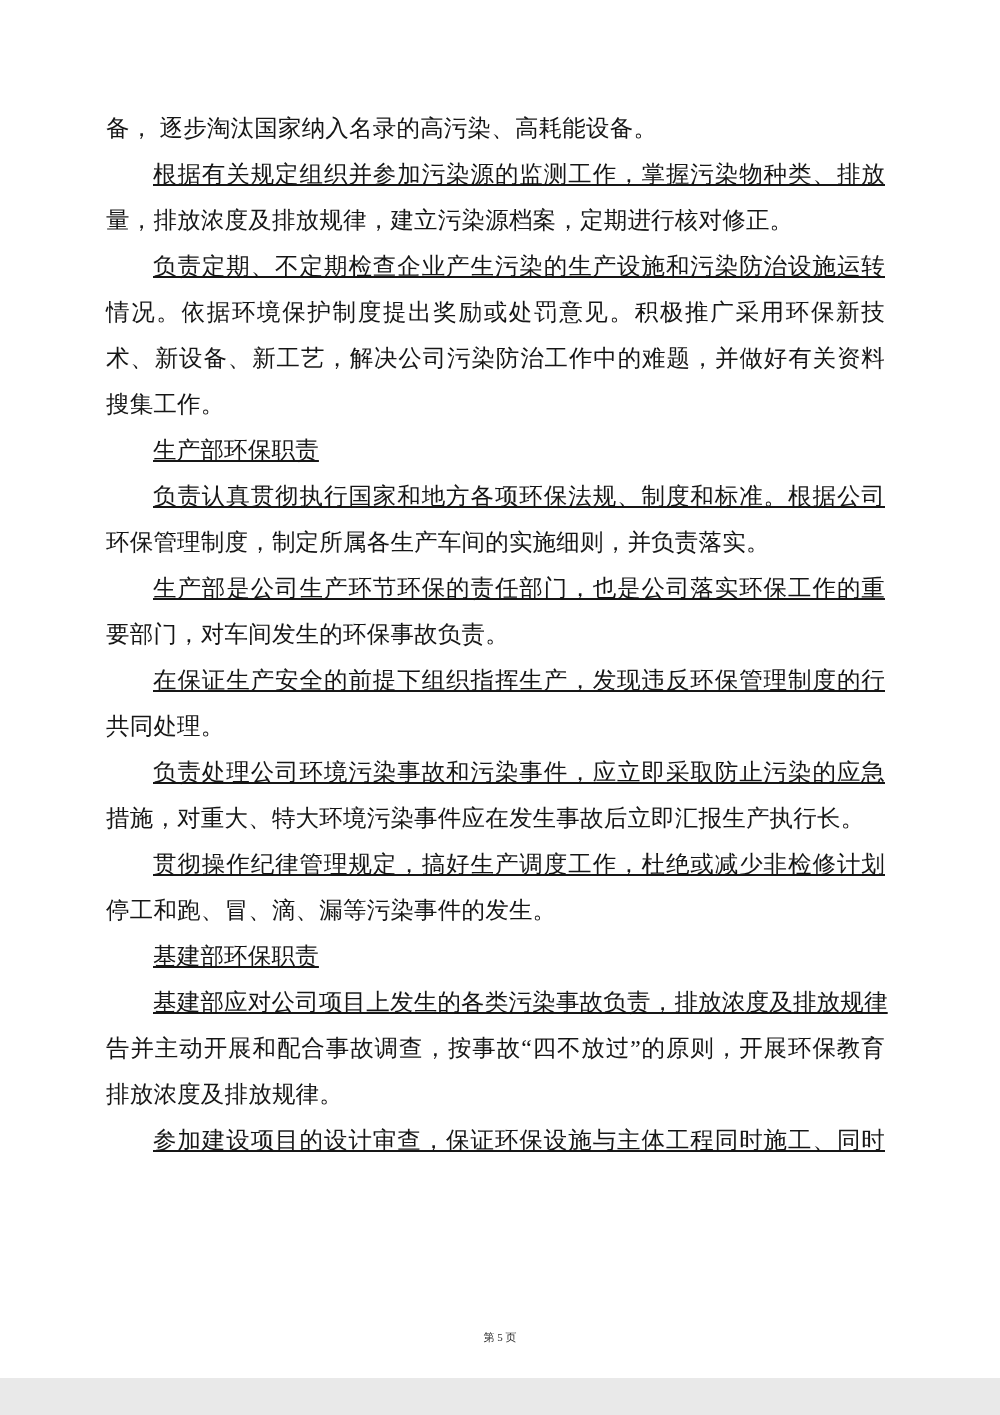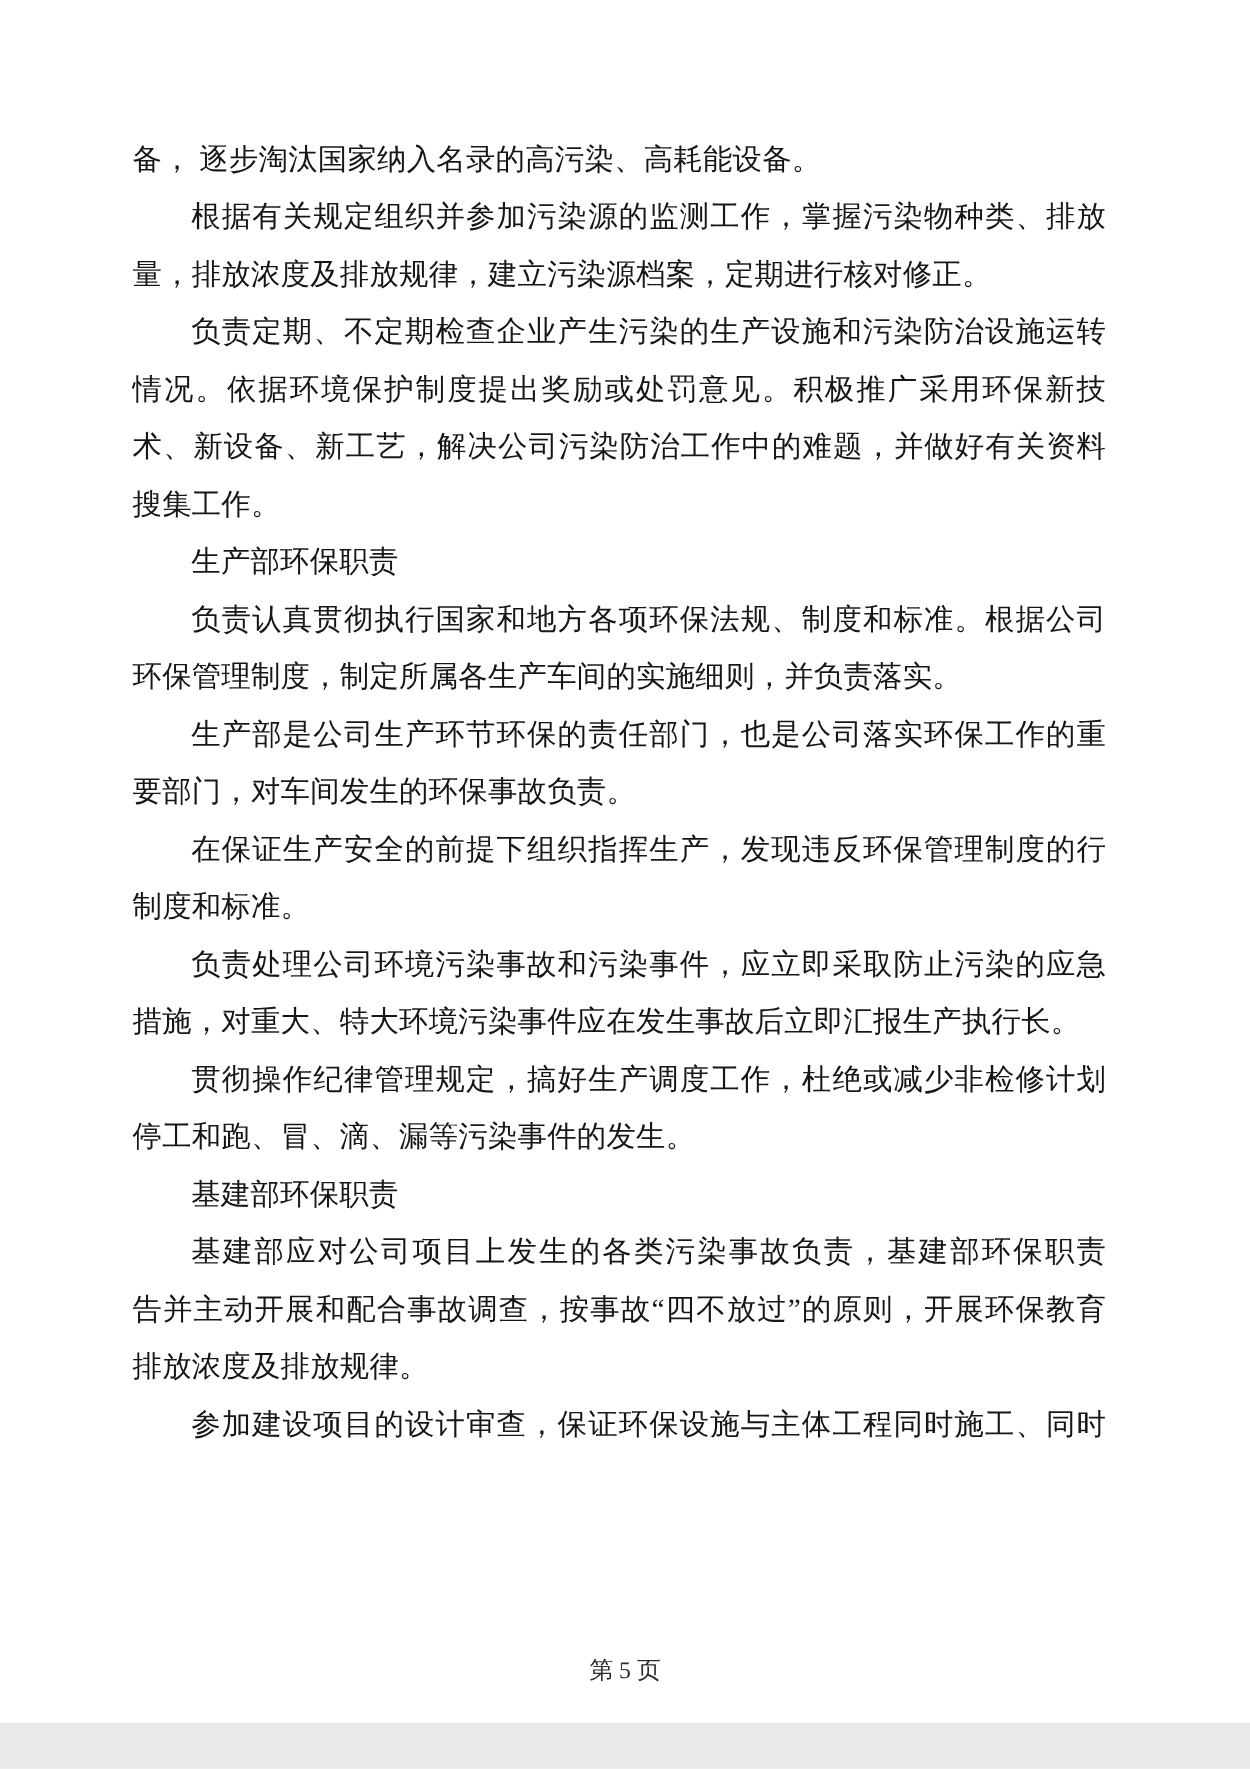--- a/index.html
+++ b/index.html
@@ -37,30 +37,31 @@
     text-align: left;
     text-justify: inter-character;
     letter-spacing: 0.2px;
   }
   .line.justify {
     text-align: justify;
     text-align-last: justify;
   }
   .line.indent {
     text-indent: 47px;
+    text-decoration: underline;
   }
   .footer {
     position: absolute;
     left: 0;
     right: 0;
     top: 1325px;
     height: 24px;
     line-height: 24px;
     text-align: center;
-    font-size: 19px;
+    font-size: 11px;
     color: #2c2c2c;
   }
 </style>
 </head>
 <body>
 
 <div class="page">
   <div class="content" id="content">
       <div class="paragraph">
         <div class="line">备， 逐步淘汰国家纳入名录的高污染、高耗能设备。</div>
@@ -81,35 +82,35 @@
       <div class="paragraph">
         <div class="line indent justify">负责认真贯彻执行国家和地方各项环保法规、制度和标准。根据公司</div>
         <div class="line">环保管理制度，制定所属各生产车间的实施细则，并负责落实。</div>
       </div>
       <div class="paragraph">
         <div class="line indent justify">生产部是公司生产环节环保的责任部门，也是公司落实环保工作的重</div>
         <div class="line">要部门，对车间发生的环保事故负责。</div>
       </div>
       <div class="paragraph">
         <div class="line indent justify">在保证生产安全的前提下组织指挥生产，发现违反环保管理制度的行</div>
-        <div class="line">制度和标准。</div>
+        <div class="line">共同处理。</div>
       </div>
       <div class="paragraph">
         <div class="line indent justify">负责处理公司环境污染事故和污染事件，应立即采取防止污染的应急</div>
         <div class="line">措施，对重大、特大环境污染事件应在发生事故后立即汇报生产执行长。</div>
       </div>
       <div class="paragraph">
         <div class="line indent justify">贯彻操作纪律管理规定，搞好生产调度工作，杜绝或减少非检修计划</div>
         <div class="line">停工和跑、冒、滴、漏等污染事件的发生。</div>
       </div>
       <div class="paragraph">
         <div class="line indent">基建部环保职责</div>
       </div>
       <div class="paragraph">
-        <div class="line indent justify">基建部应对公司项目上发生的各类污染事故负责，基建部环保职责</div>
+        <div class="line indent justify">基建部应对公司项目上发生的各类污染事故负责，排放浓度及排放规律</div>
         <div class="line justify">告并主动开展和配合事故调查，按事故“四不放过”的原则，开展环保教育</div>
         <div class="line">排放浓度及排放规律。</div>
       </div>
       <div class="paragraph">
         <div class="line indent justify">参加建设项目的设计审查，保证环保设施与主体工程同时施工、同时</div>
       </div>
     </div>
   <div class="footer">第 5 页</div>
 </div>
 

